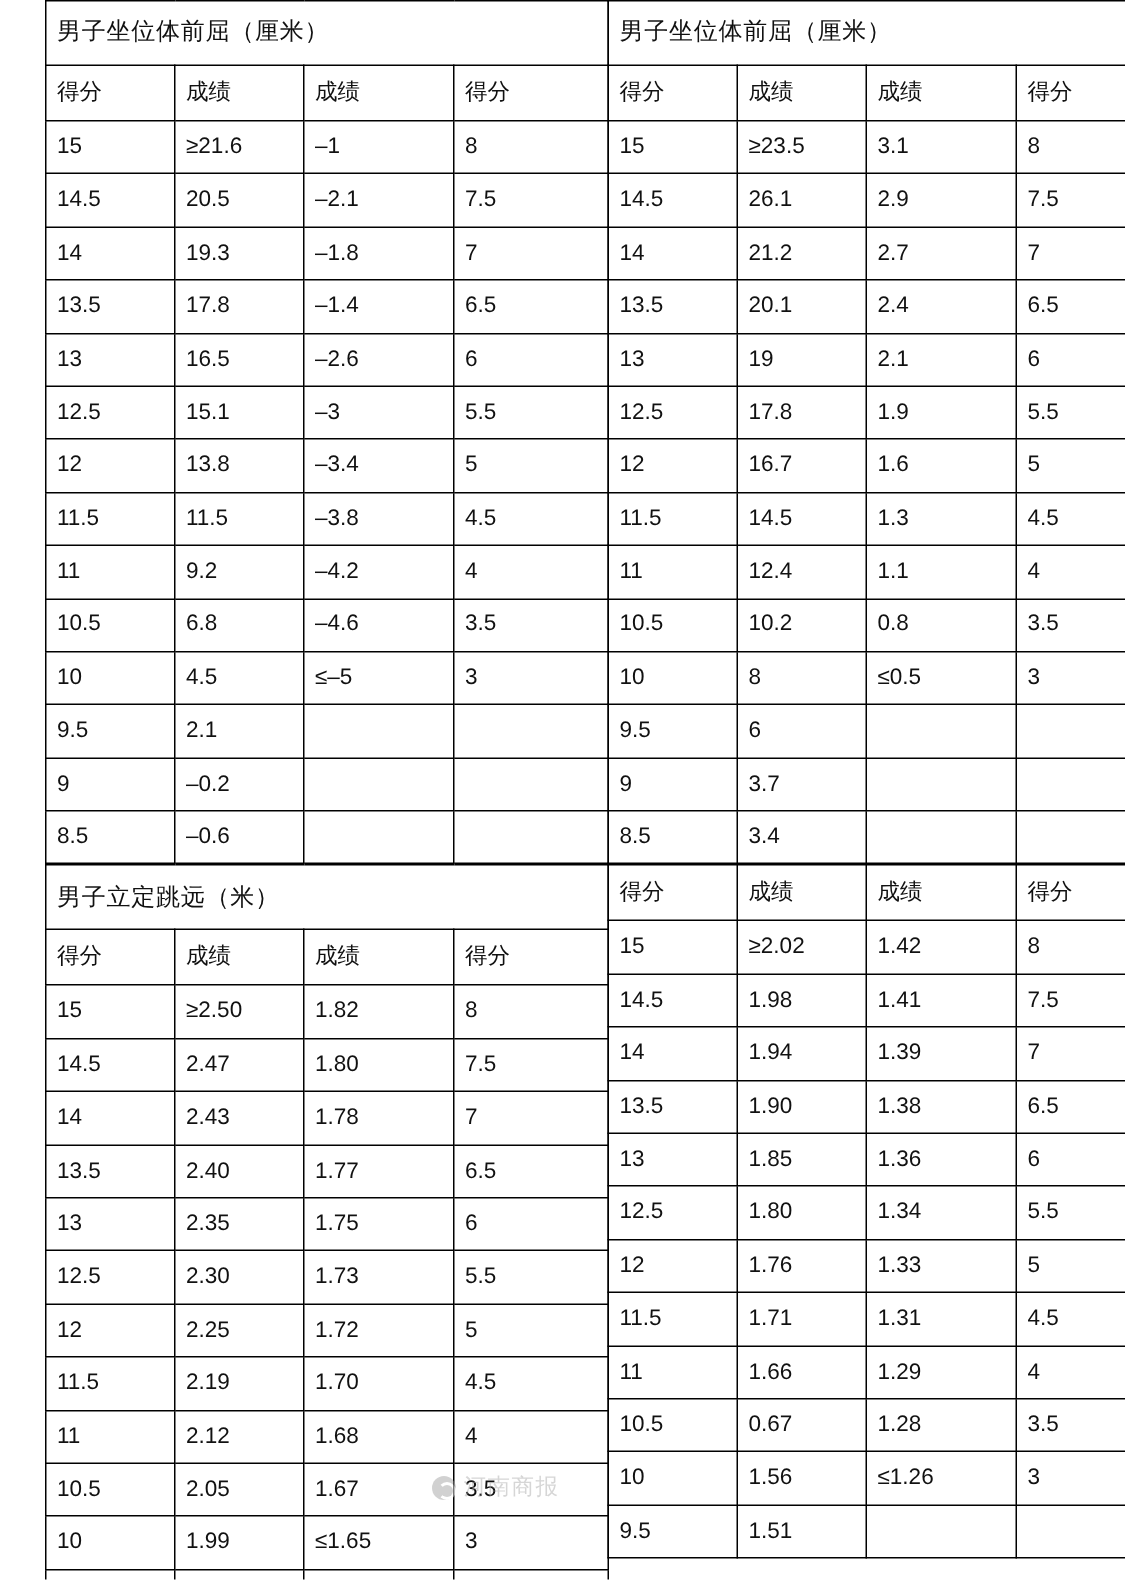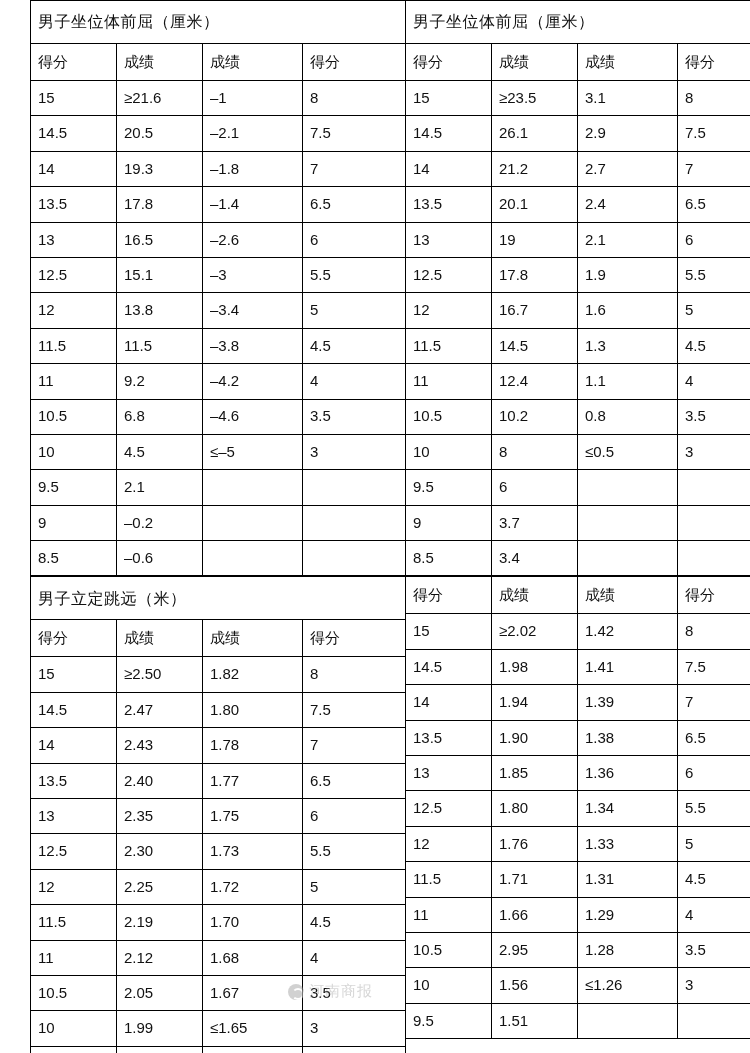--- a/index.html
+++ b/index.html
@@ -470,21 +470,21 @@
             <td>4.5</td>
           </tr>
           <tr>
             <td>11</td>
             <td>1.66</td>
             <td>1.29</td>
             <td>4</td>
           </tr>
           <tr>
             <td>10.5</td>
-            <td>2.95</td>
+            <td>0.67</td>
             <td>1.28</td>
             <td>3.5</td>
           </tr>
           <tr>
             <td>10</td>
             <td>1.56</td>
             <td>≤1.26</td>
             <td>3</td>
           </tr>
           <tr>

